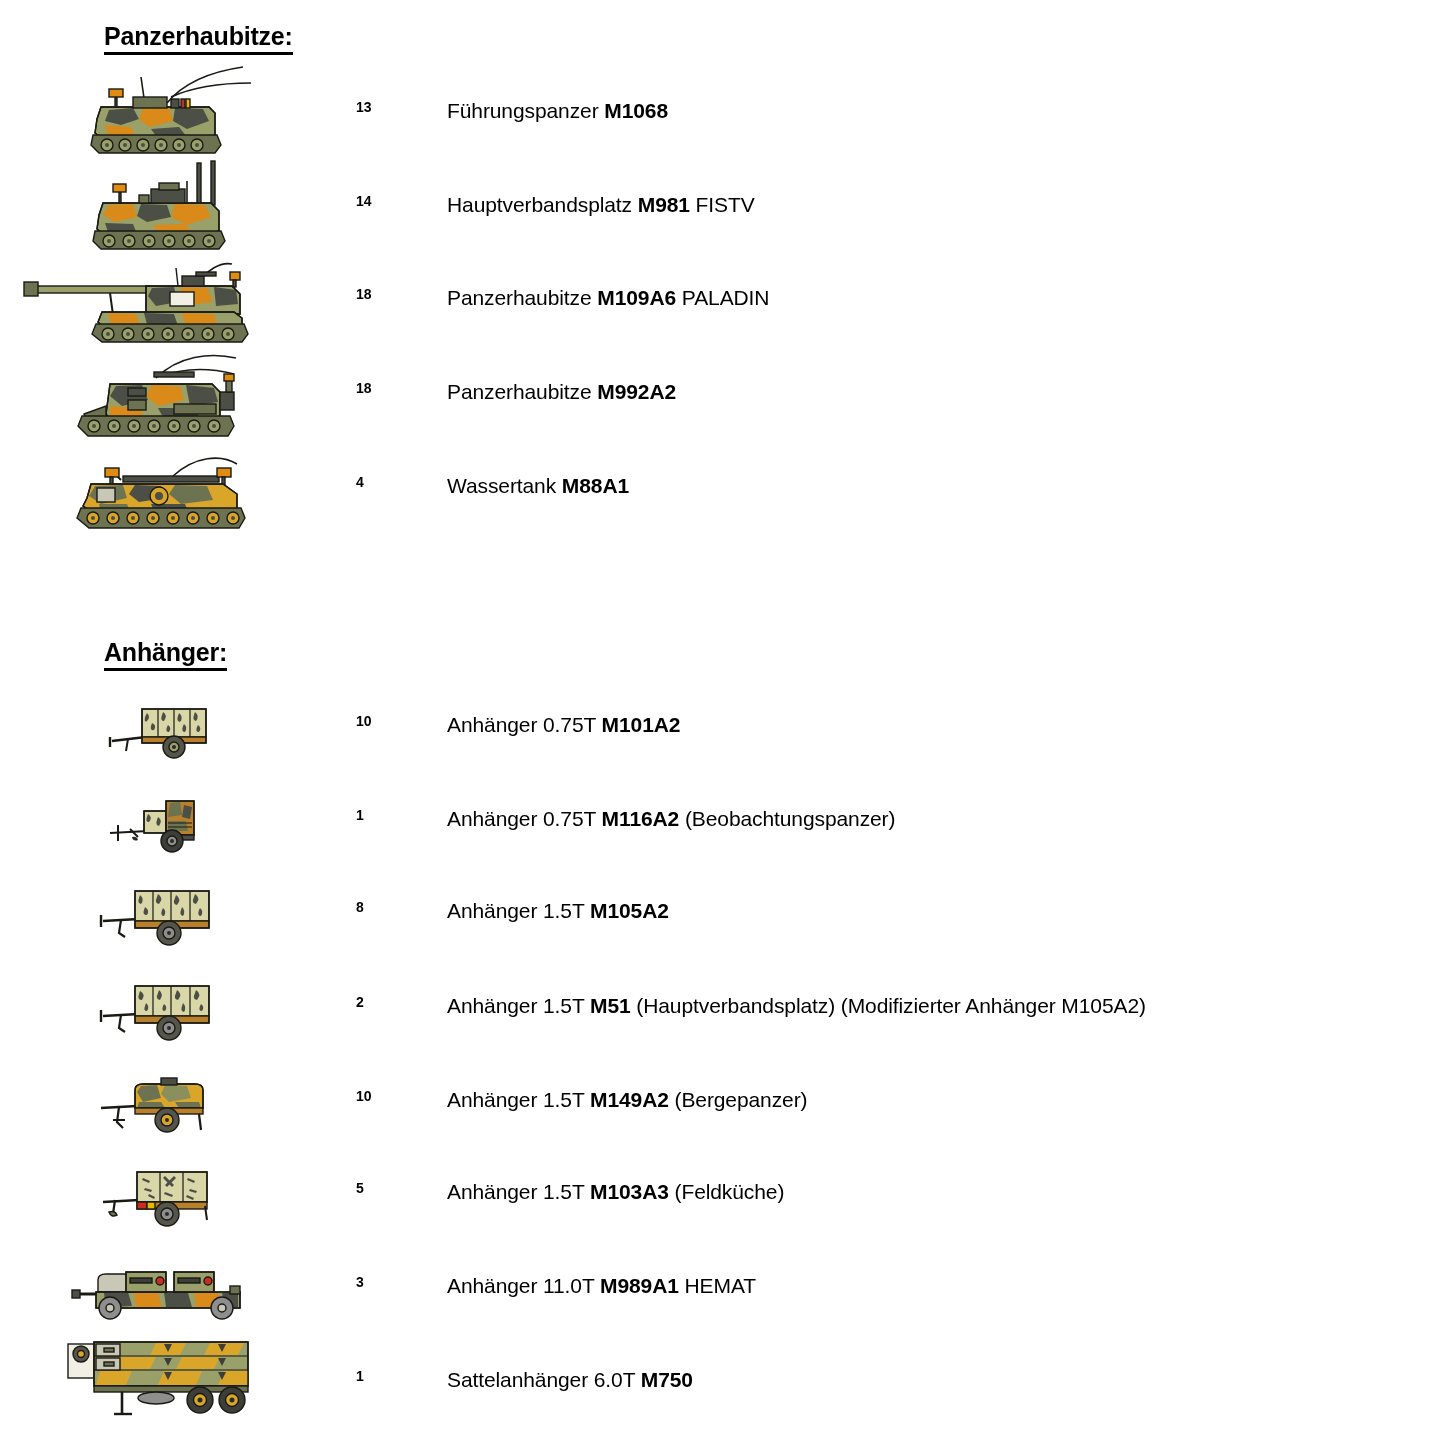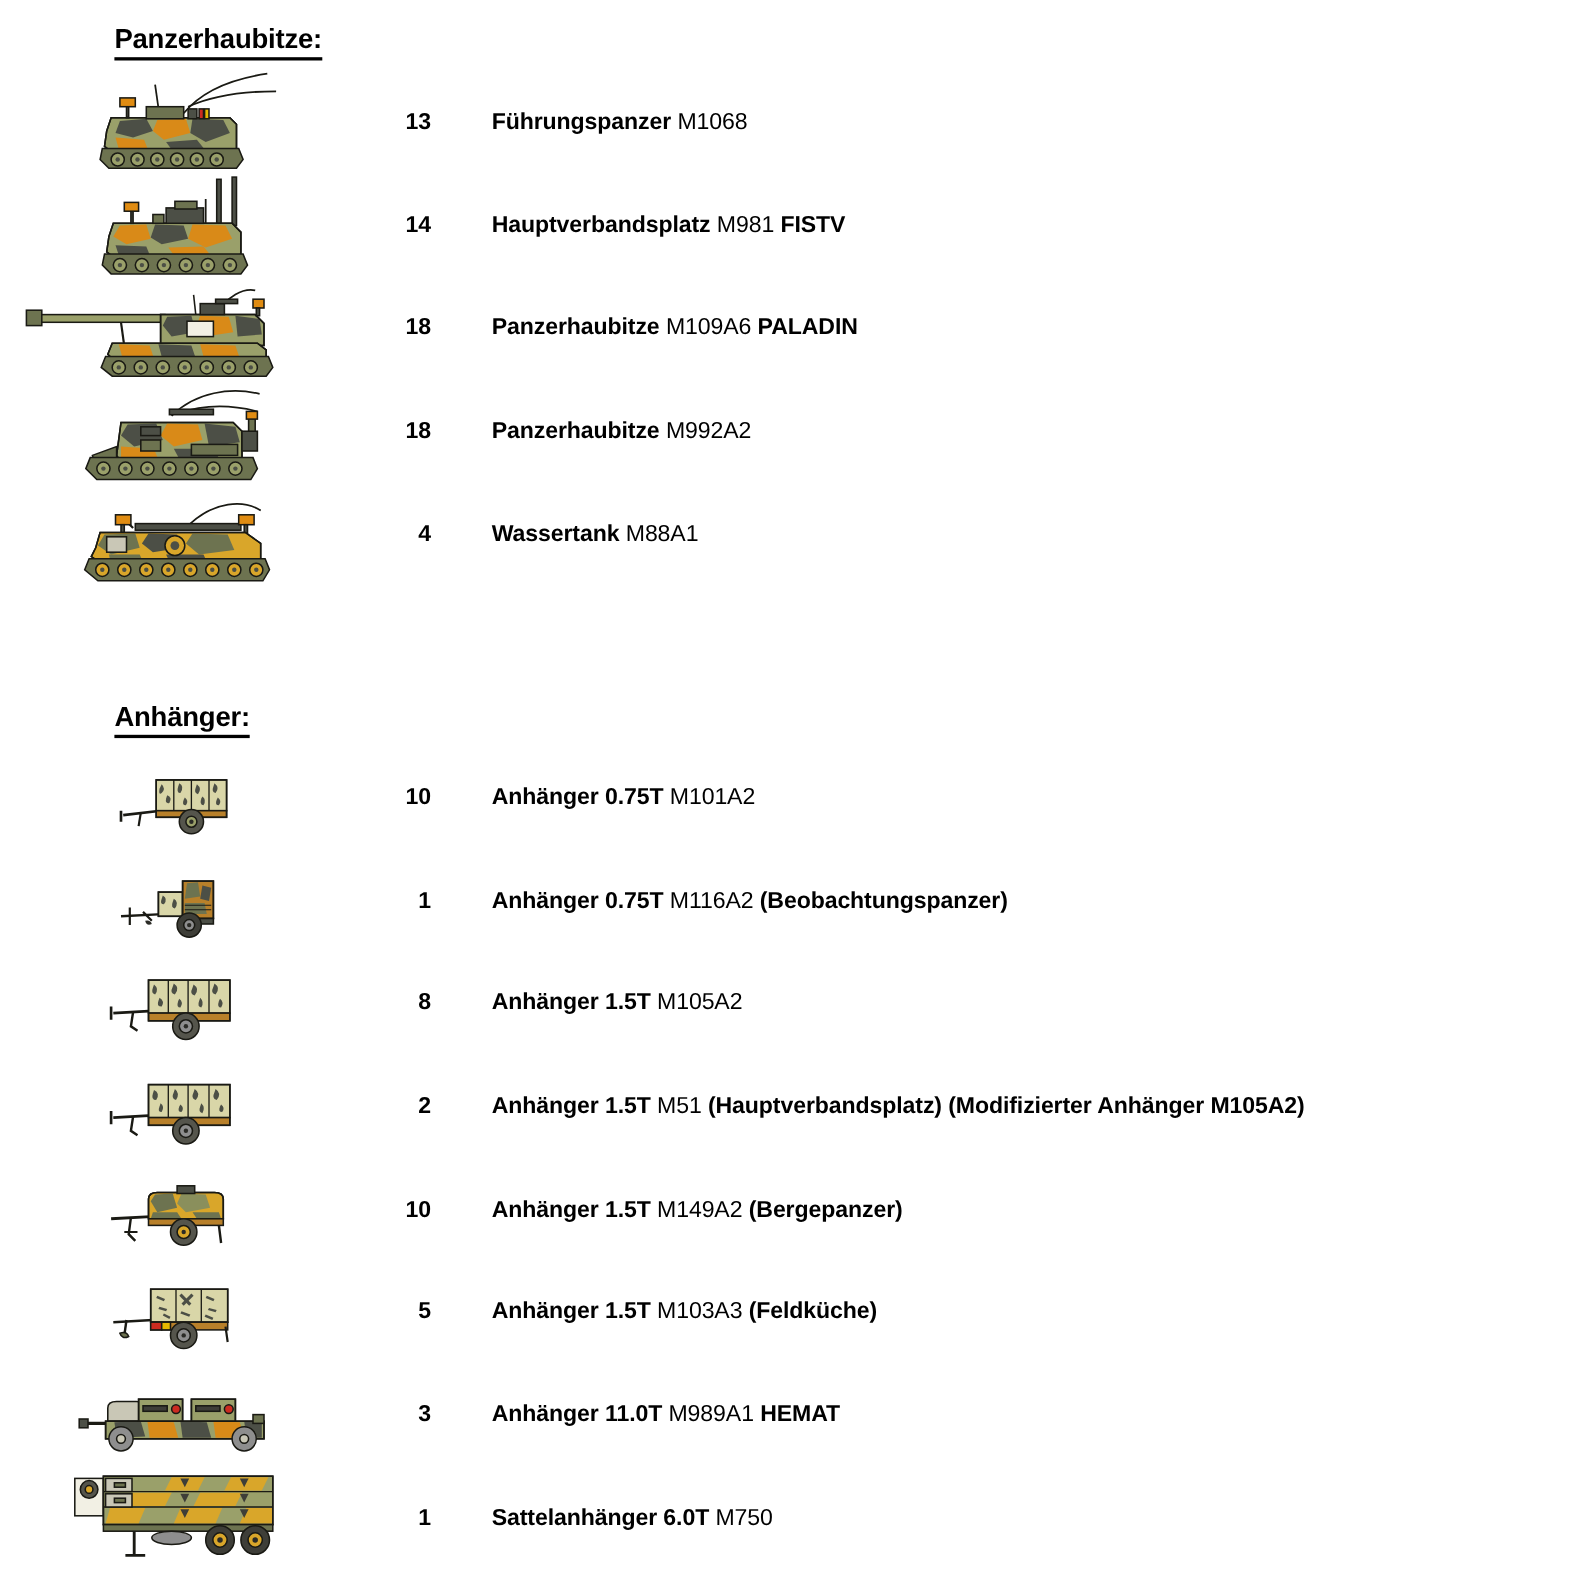--- a/index.html
+++ b/index.html
@@ -48,37 +48,37 @@
   .row .icon-cell {
     position: absolute;
     left: 0;
     width: 330px;
     display: flex;
     align-items: center;
     justify-content: center;
   }
   .row .qty-cell {
     position: absolute;
-    left: 322px;
+    left: 356px;
     width: 70px;
-    text-align: right;
-    font-size: 21px;
+    text-align: left;
+    font-size: 14px;
     font-weight: bold;
     letter-spacing: 0px;
   }
   .row .label-cell {
     position: absolute;
     left: 447px;
     font-size: 21px;
     font-weight: normal;
     white-space: nowrap;
     letter-spacing: -0.1px;
   }
-  .label-cell b { font-weight: normal; }
-  .label-cell .plain { font-weight: bold; }
+  .label-cell b { font-weight: bold; }
+  .label-cell .plain { font-weight: normal; }
 
   svg { display: block; }
 </style>
 </head>
 <body>
 
 <div class="page">
 
   <div class="section-heading" id="heading-tracked">
     <span class="heading-text">Panzerhaubitze:</span>

